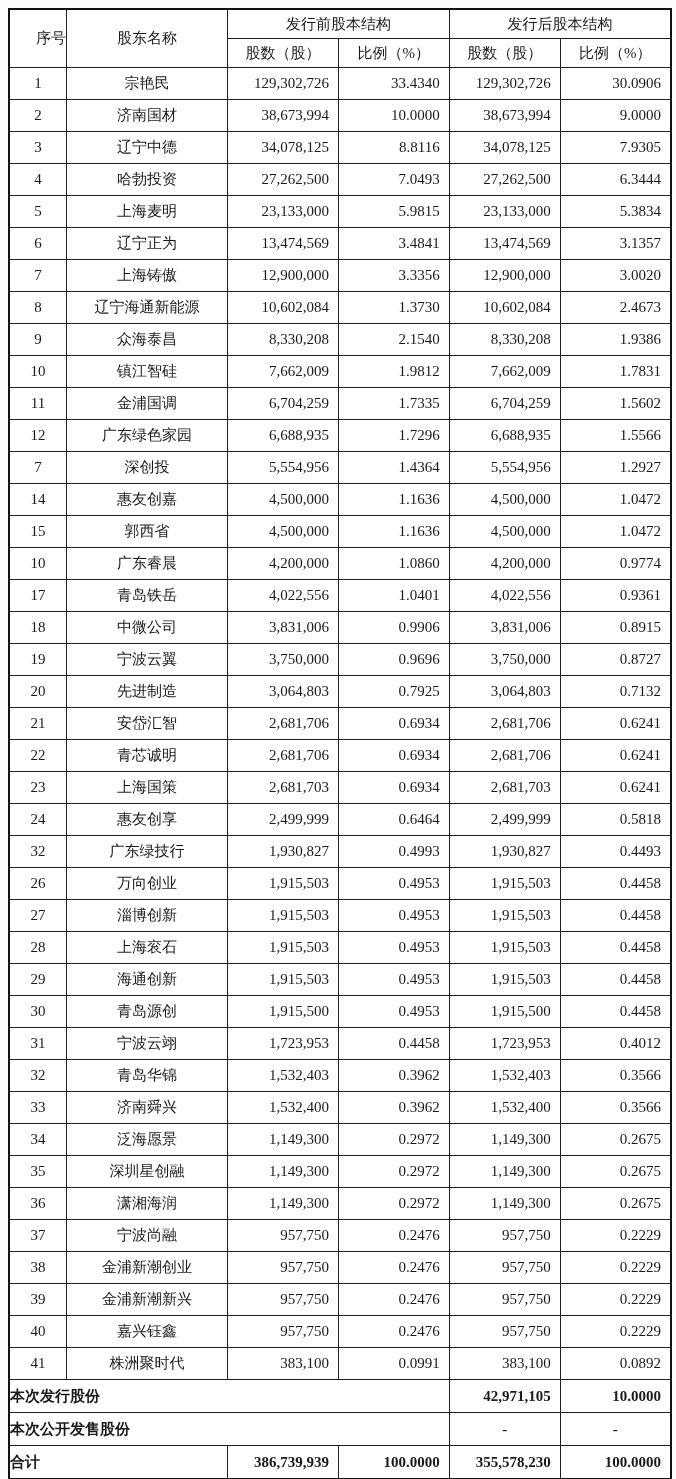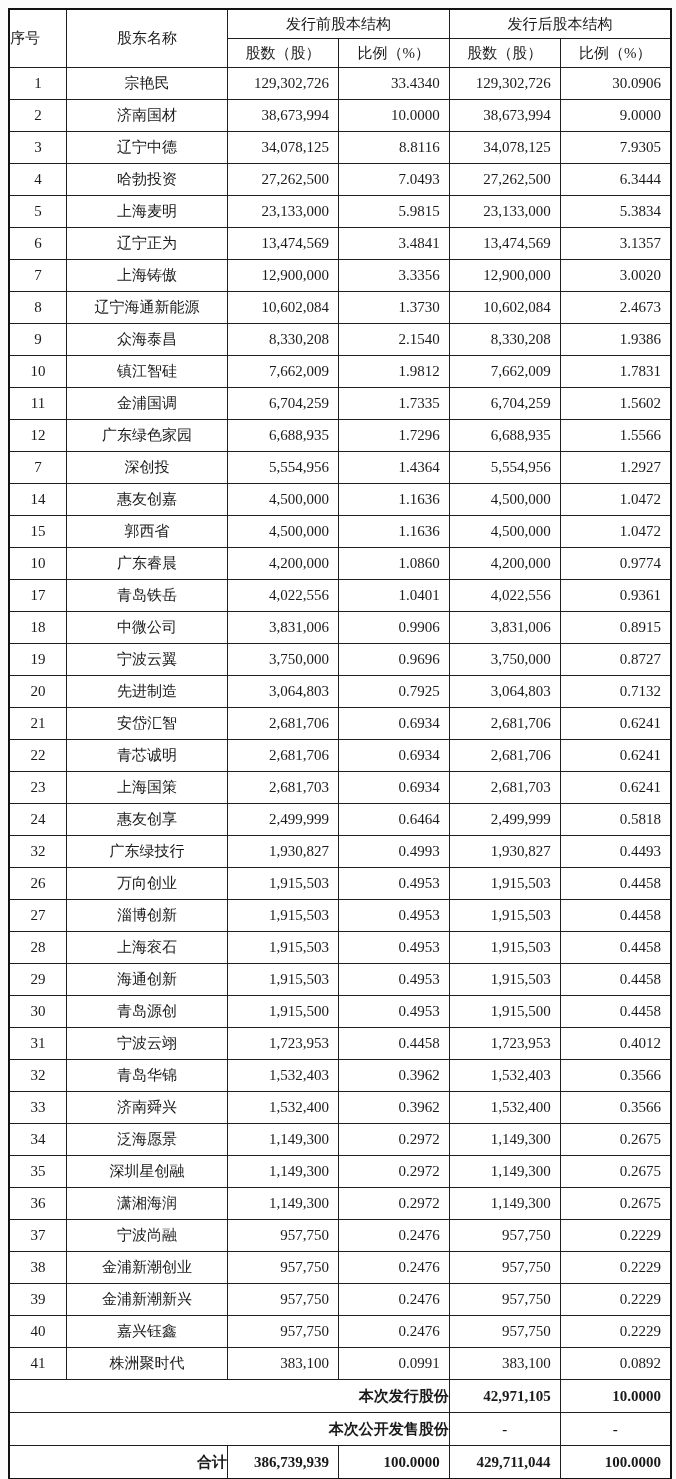--- a/index.html
+++ b/index.html
@@ -22,29 +22,29 @@
     padding:0;
     font-size:15px;
     font-weight:normal;
     overflow:hidden;
     white-space:nowrap;
   }
   table{border:2px solid #111;}
   thead th{font-weight:normal;height:28px;}
   tbody td{height:31px;}
   tfoot td{height:32px;font-weight:bold;}
-  .c-seq{width:56px;text-align:left;}
+  .c-seq{width:56px;text-align:right;}
   .c-name{width:160px;}
   .c-num1{width:119px;}
   .c-num2{width:107px;}
   .c-num3{width:113px;}
   .c-num4{width:97px;}
   .num{text-align:right;padding-right:9px;}
   .ctr{text-align:center;}
-  .lbl{text-align:right;font-weight:bold;}
+  .lbl{text-align:left;font-weight:bold;}
 </style>
 </head>
 <body>
 
 <table>
   <thead>
     <tr>
       <th class="c-seq" rowspan="2">序号</th>
       <th class="c-name" rowspan="2">股东名称</th>
       <th colspan="2">发行前股本结构</th>
@@ -397,17 +397,17 @@
     </tr>
     <tr>
       <td colspan="4" class="lbl">本次公开发售股份</td>
       <td class="ctr">-</td>
       <td class="ctr">-</td>
     </tr>
     <tr>
       <td colspan="2" class="lbl">合计</td>
       <td class="num">386,739,939</td>
       <td class="num">100.0000</td>
-      <td class="num">429,711,044</td>
+      <td class="num">355,578,230</td>
       <td class="num">100.0000</td>
     </tr>
   </tfoot>
 </table>
 
 </body></html>

